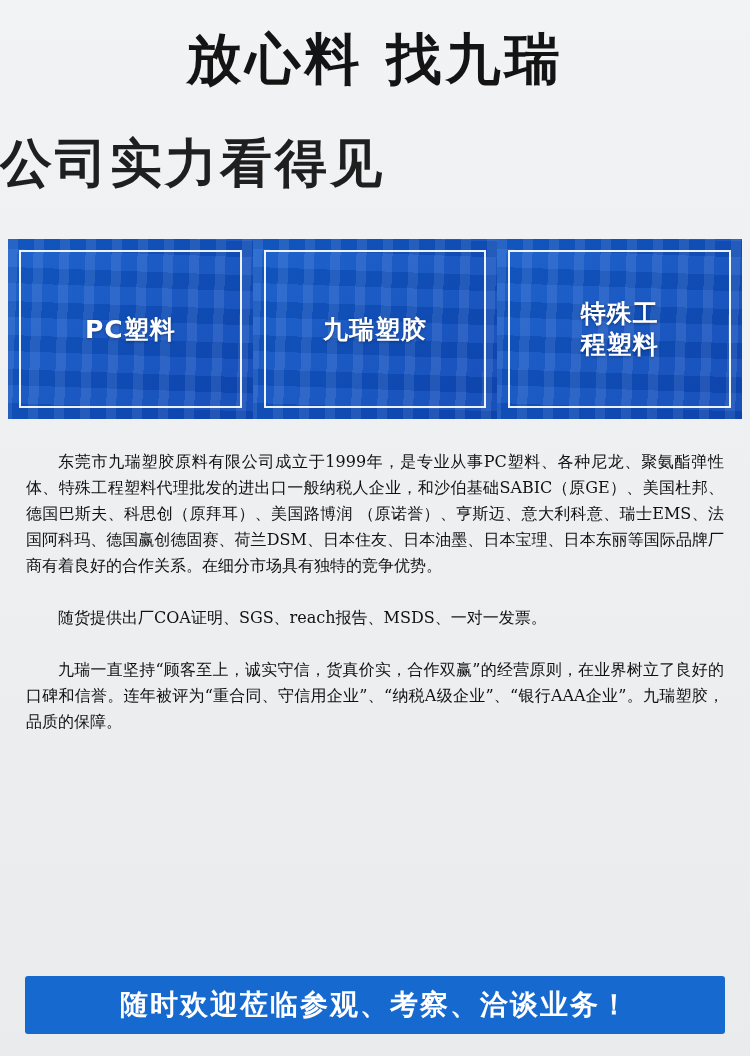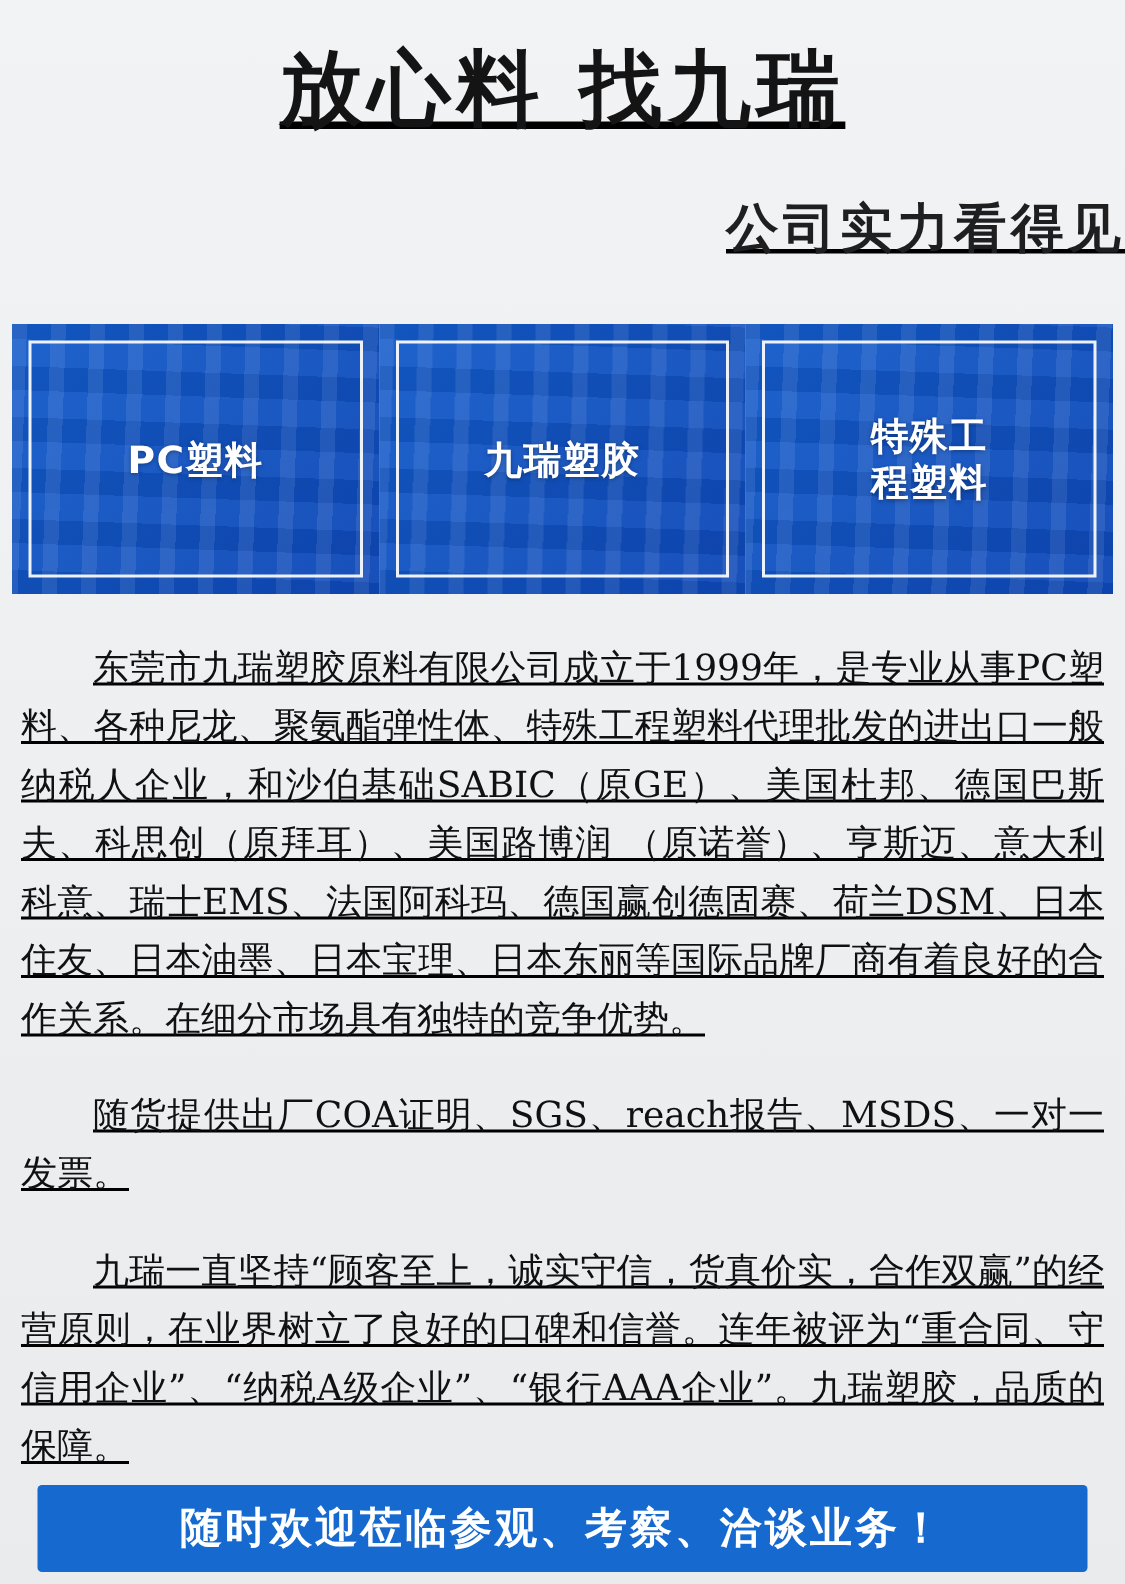--- a/index.html
+++ b/index.html
@@ -12,37 +12,36 @@
     background: #eceef0;
     font-family: "Liberation Sans", sans-serif;
     overflow: hidden;
   }
   .page {
     position: relative;
     width: 750px;
     height: 1056px;
     background: linear-gradient(180deg, #f2f3f5 0%, #e9ebed 100%);
     box-sizing: border-box;
-    text-decoration: underline;
   }
 
   
   .headline {
     text-align: center;
     font-size: 55px;
     font-weight: bold;
     color: #141414;
     letter-spacing: 4px;
     padding-top: 28px;
     line-height: 1.15;
     font-family: "DejaVu Sans", "Liberation Sans", sans-serif;
   }
   .subheadline {
-    text-align: right;
-    font-size: 35px;
+    text-align: left;
+    font-size: 52px;
     font-weight: bold;
     color: #1f1f1f;
     letter-spacing: 3px;
     margin-top: 38px;
     font-family: "DejaVu Sans", "Liberation Sans", sans-serif;
   }
 
   
   .cards {
     display: flex;
@@ -89,39 +88,39 @@
     line-height: 1.25;
     letter-spacing: 1px;
     white-space: pre-line;
     text-shadow: 0 1px 3px rgba(0,0,0,.35);
     font-family: "DejaVu Sans", "Liberation Sans", sans-serif;
   }
 
   
   .body-copy {
     margin-top: 30px;
-    padding: 0 14px;
+    padding: 0 26px;
     color: #111;
-    font-size: 24px;
+    font-size: 16px;
     line-height: 1.62;
     text-align: justify;
     font-family: "DejaVu Serif", "Liberation Serif", serif;
   }
   .body-copy p {
     margin: 0 0 26px 0;
     text-indent: 2em;
   }
   .body-copy p:last-child { margin-bottom: 0; }
 
   
   .footer-banner {
     position: absolute;
     left: 25px;
     right: 25px;
-    bottom: 8px;
+    bottom: 22px;
     height: 58px;
     background: #1669cf;
     border-radius: 3px;
     display: flex;
     align-items: center;
     justify-content: center;
     color: #ffffff;
     font-size: 28px;
     font-weight: bold;
     letter-spacing: 2px;

